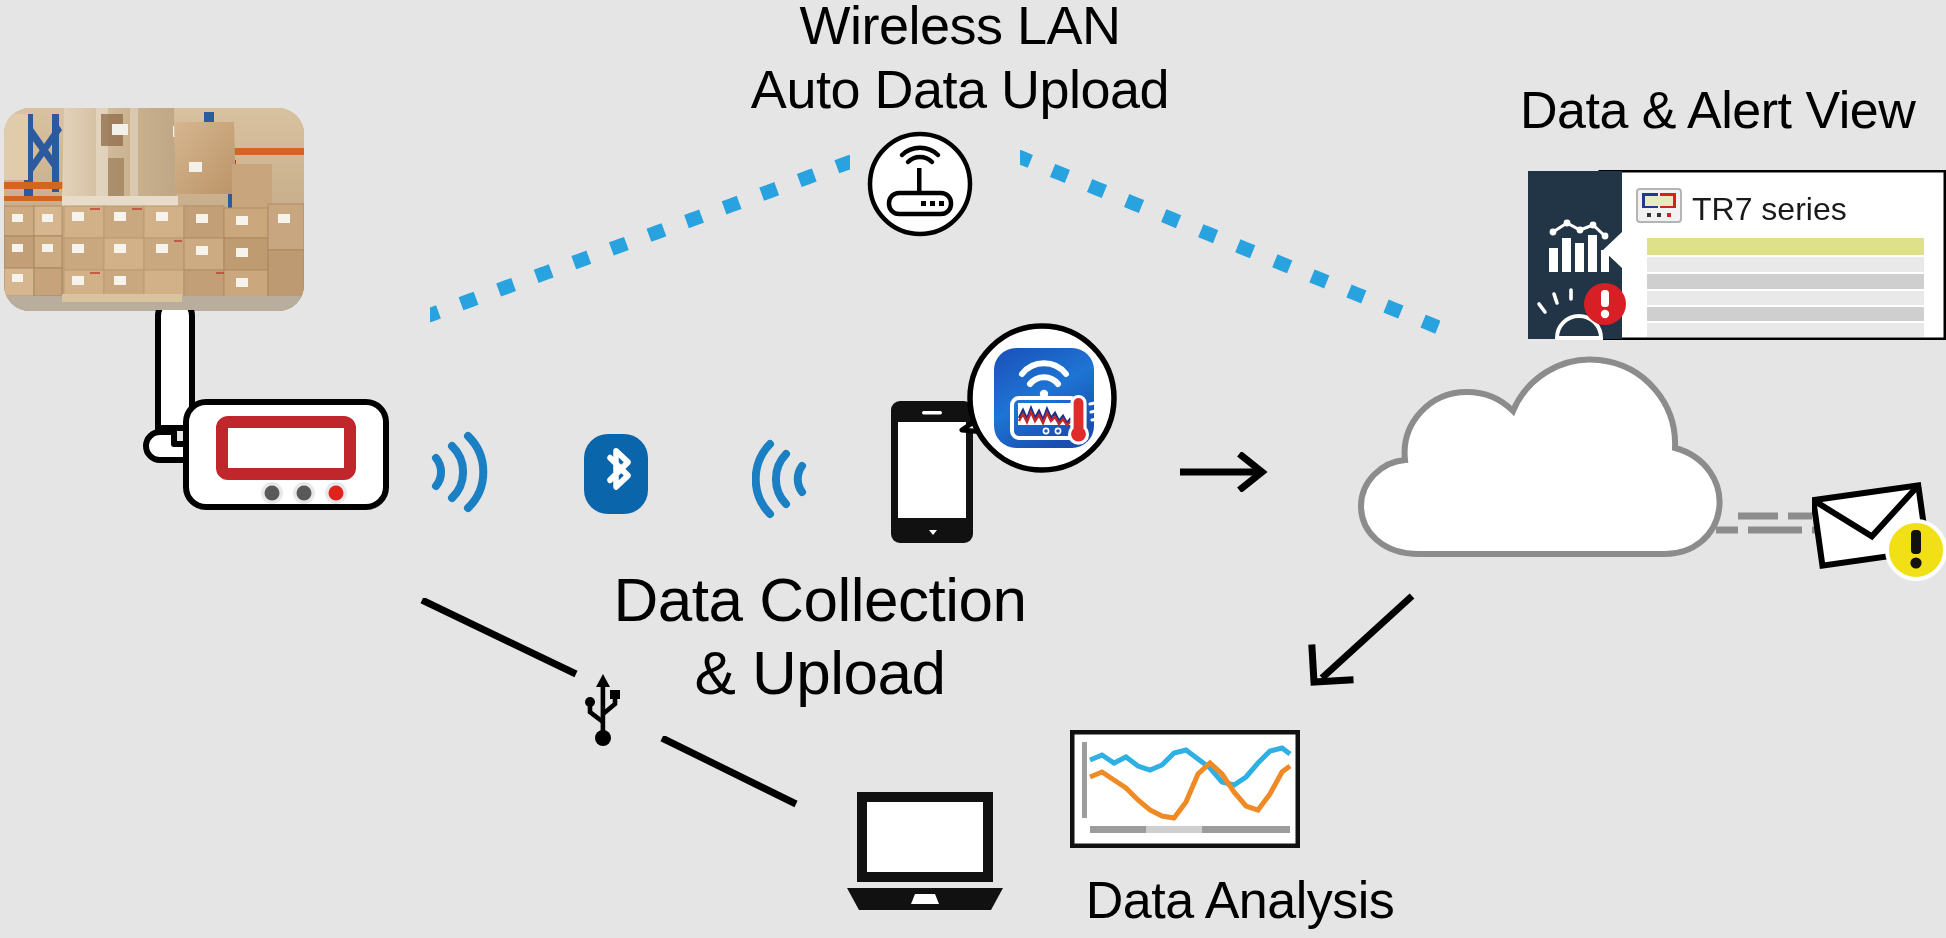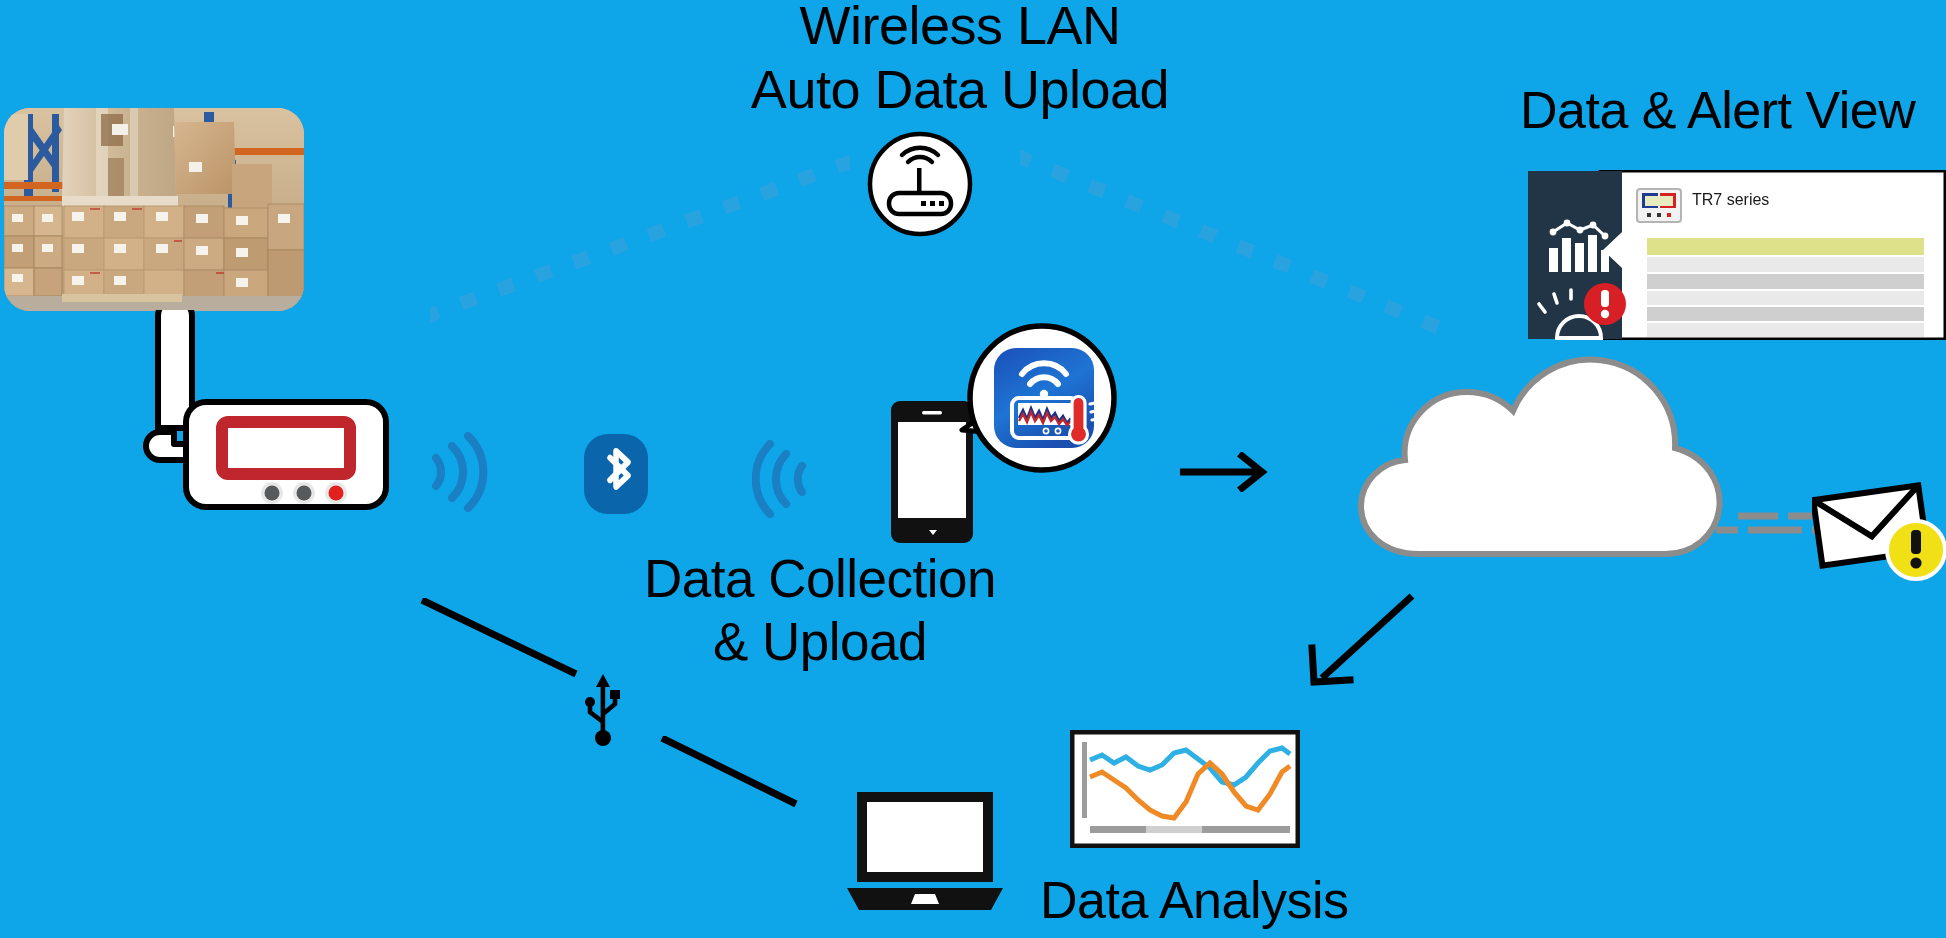--- a/index.html
+++ b/index.html
@@ -5,21 +5,21 @@
   * { box-sizing: border-box; }
   html, body {
     margin: 0; padding: 0;
     background: #ffffff;
     font-family: "Liberation Sans", sans-serif;
   }
   #stage {
     position: relative;
     width: 1946px;
     height: 938px;
-    background: #0ea5e9;
+    background: #e5e5e5;
     overflow: hidden;
   }
   .abs { position: absolute; }
   .lbl {
     color: #000000;
     font-family: "Liberation Sans", sans-serif;
     font-weight: 400;
     line-height: 1.18;
     white-space: pre-line;
     text-align: center;
@@ -33,29 +33,29 @@
   }
   
   #alert-view-title {
     left: 1520px; top: 80px; width: 440px;
     font-size: 52px;
     text-align: left;
     letter-spacing: -0.5px;
   }
   
   #collection-title {
-    left: 600px; top: 548px; width: 440px;
-    font-size: 53px;
+    left: 600px; top: 563px; width: 440px;
+    font-size: 62px;
     letter-spacing: -0.5px;
   }
   
   #analysis-title {
     left: 1040px; top: 870px; width: 400px;
     font-size: 52px;
-    text-align: left;
+    text-align: center;
     letter-spacing: -0.5px;
   }
 
   
   #warehouse-photo {
     left: 4px; top: 108px; width: 300px; height: 203px;
     border-radius: 26px;
     overflow: hidden;
     background: #c8a882;
   }
@@ -465,21 +465,21 @@
 
       <g>
         <rect x="120" y="68" width="277" height="17" fill="#dfe08a"></rect>
         <rect x="120" y="87" width="277" height="15" fill="#e9e9e9"></rect>
         <rect x="120" y="104" width="277" height="15" fill="#cfcfcf"></rect>
         <rect x="120" y="121" width="277" height="14" fill="#e9e9e9"></rect>
         <rect x="120" y="137" width="277" height="14" fill="#cfcfcf"></rect>
         <rect x="120" y="153" width="277" height="14" fill="#e9e9e9"></rect>
       </g>
     </svg>
-    <div style="position:absolute;left:165px;top:21px;font-size:16px;color:#1a1a1a;font-family:'Liberation Sans',sans-serif;">TR7 series</div>
+    <div style="position:absolute;left:165px;top:21px;font-size:32px;color:#1a1a1a;font-family:'Liberation Sans',sans-serif;">TR7 series</div>
   </div>
 
   <div class="abs" id="usb-line-a">
     <svg viewBox="0 0 160 80" aria-hidden="true">
       <line x1="2" y1="2" x2="156" y2="76" stroke="#000" stroke-width="7"></line>
     </svg>
   </div>
   <div class="abs" id="usb-icon">
     <svg viewBox="0 0 38 72" aria-hidden="true">
       <polygon points="19,0 26,13 12,13" fill="#000"></polygon>

